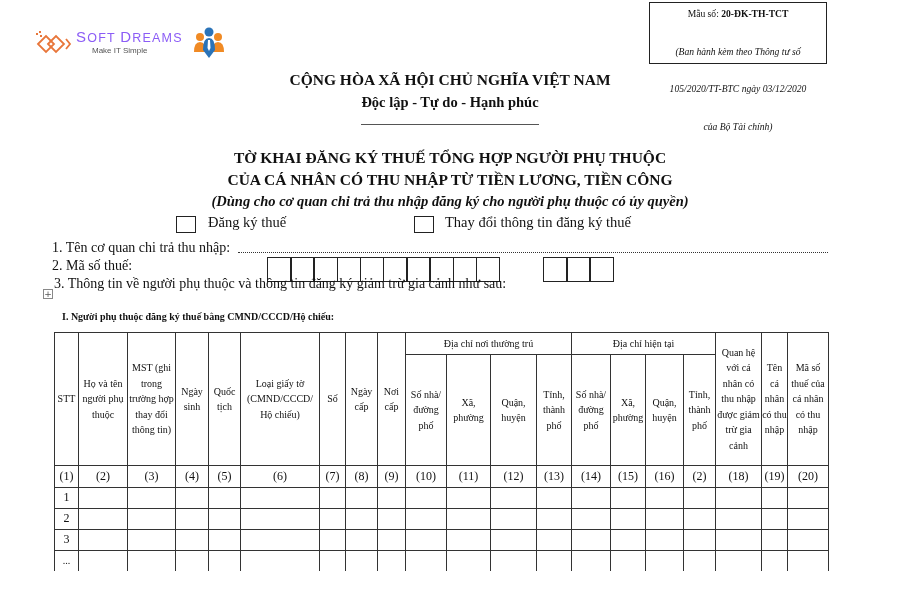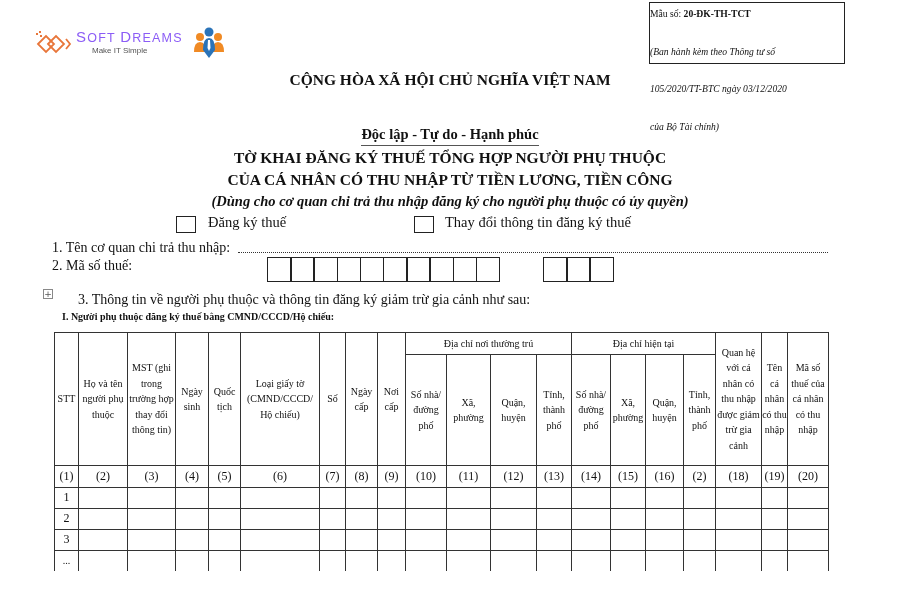--- a/index.html
+++ b/index.html
@@ -10,27 +10,27 @@
   .sd-mark { position:absolute; left:0; top:2px; width:38px; height:28px; }
   .sd-name { position:absolute; left:42px; top:0; font-family:"Liberation Sans", sans-serif; font-size:12.5px; letter-spacing:1.2px; color:#8b5cf6; white-space:nowrap; }
   .sd-name .cap { font-size:15px; }
   .sd-tag { position:absolute; left:58px; top:18px; font-family:"Liberation Sans", sans-serif; font-size:8px; color:#555; white-space:nowrap;text-align:right; }
   .hrm-logo { left:192px; top:26px; width:140px; height:34px; }
   .hrm-mark { position:absolute; left:0; top:0; width:34px; height:34px; }
   .hrm-text { position:absolute; left:36px; top:3px; font-family:"Liberation Sans", sans-serif; font-weight:bold; font-size:21px; white-space:nowrap; }
   .hrm-text .easy { color:#f08a24; }
   .hrm-text .hrm { color:#2a73b8; }
   
-  .form-box { left:649px; top:2px; width:196px; height:62px; border:1.3px solid #222; font-size:9.6px; line-height:11.5px; padding-top:5px; box-sizing:border-box; }
+  .form-box { left:649px; top:2px; width:178px; height:62px; border:1.3px solid #222; text-align:center; font-size:9.6px; line-height:11.5px; padding-top:5px; box-sizing:border-box; }
   .form-box .num { font-weight:bold; }
   .form-box .it { font-style:italic;margin-top:26px; }
   .center { left:0; width:900px; text-align:center;font-weight:bold; }
   .nation { top:71px; font-weight:bold; font-size:15.5px; }
   .motto { top:94px; font-weight:bold; font-size:14.5px; }
-  .motto span { display:inline-block; padding-bottom:2px; border-bottom:1.4px solid #555;margin-top:32px; }
+  .motto span { display:inline-block; padding-bottom:13px; border-bottom:1.4px solid #555; }
   .title1 { top:149px; font-weight:bold; font-size:15.5px; }
   .title2 { top:171px; font-weight:bold; font-size:15.5px; }
   .subtitle { top:193px; font-style:italic; font-size:14.5px; }
   .chk { width:20px; height:17px; border:1.3px solid #222; box-sizing:border-box; }
   .chk-label { font-size:14.5px; white-space:nowrap; }
   .line-text { font-size:14px; white-space:nowrap; }
   .dots { border-bottom:1.4px dotted #333; height:0; }
   .digit { width:24.5px; height:25px; border:1.3px solid #222; box-sizing:border-box; display:inline-block; margin-right:-1.3px; }
   .digits { display:flex; }
   .move-icon { left:43px; top:289px; width:10px; height:10px; border:1px solid #888; box-sizing:border-box; font-size:9px; line-height:8px; text-align:center; color:#555; font-family:"DejaVu Sans", sans-serif; }
@@ -109,21 +109,21 @@
   <span class="digit"></span>
   <span class="digit"></span>
 </div>
 <div class="abs digits" style="left:543px; top:257px;">
   <span class="digit"></span>
   <span class="digit"></span>
   <span class="digit"></span>
 </div>
 
 <div class="abs move-icon">+</div>
-<div class="abs line-text" style="left:54px; top:292px;margin-left:24px;">3. Thông tin về người phụ thuộc và thông tin đăng ký giảm trừ gia cảnh như sau:</div>
+<div class="abs line-text" style="left:54px; top:276px;">3. Thông tin về người phụ thuộc và thông tin đăng ký giảm trừ gia cảnh như sau:</div>
 
 <div class="abs sec-title">I. Người phụ thuộc đăng ký thuế bằng CMND/CCCD/Hộ chiếu:</div>
 
 <table class="grid">
   <colgroup>
     <col style="width:24px">
       <col style="width:49px">
       <col style="width:48px">
       <col style="width:33px">
       <col style="width:32px">

